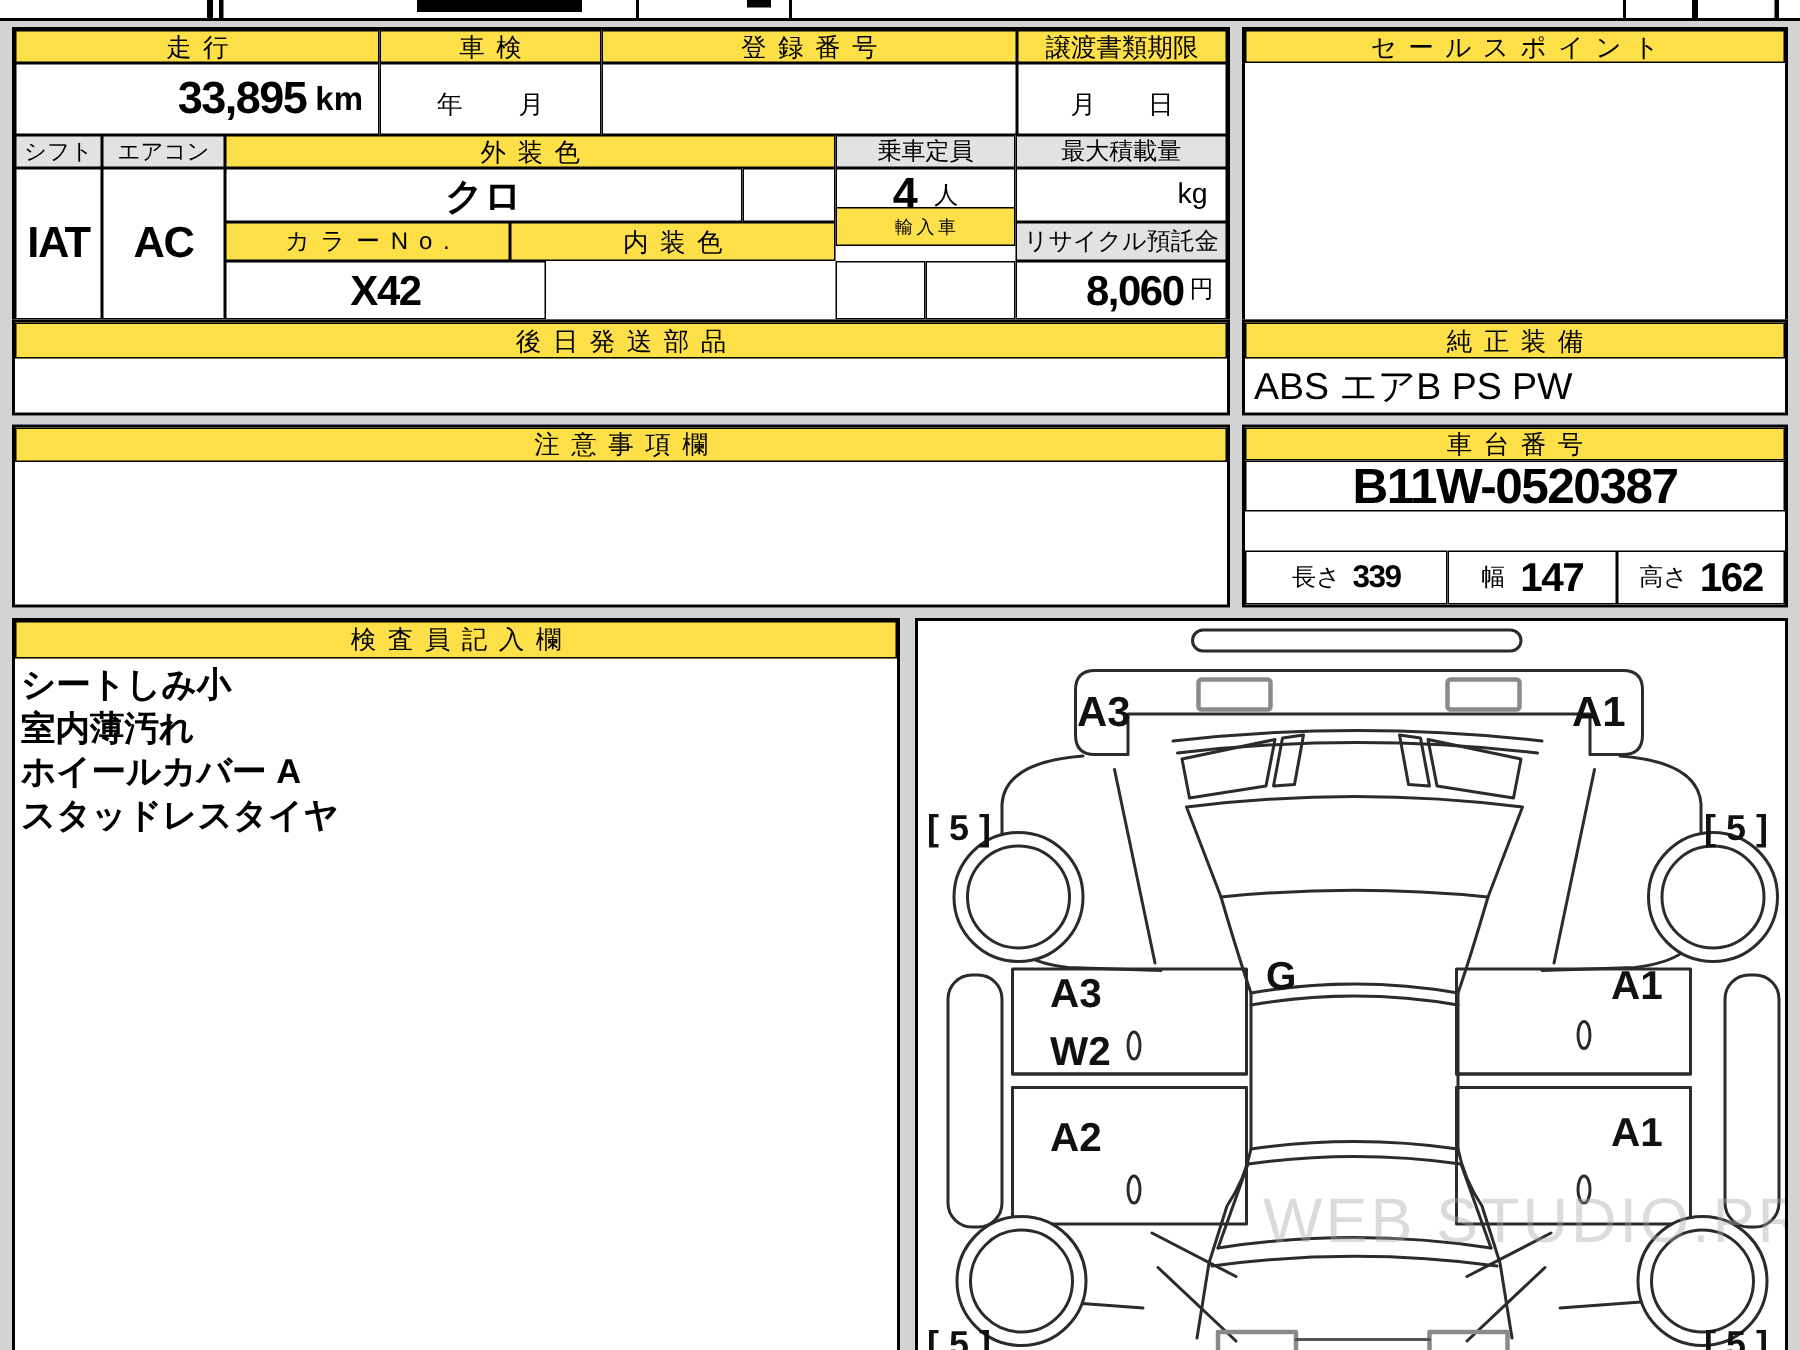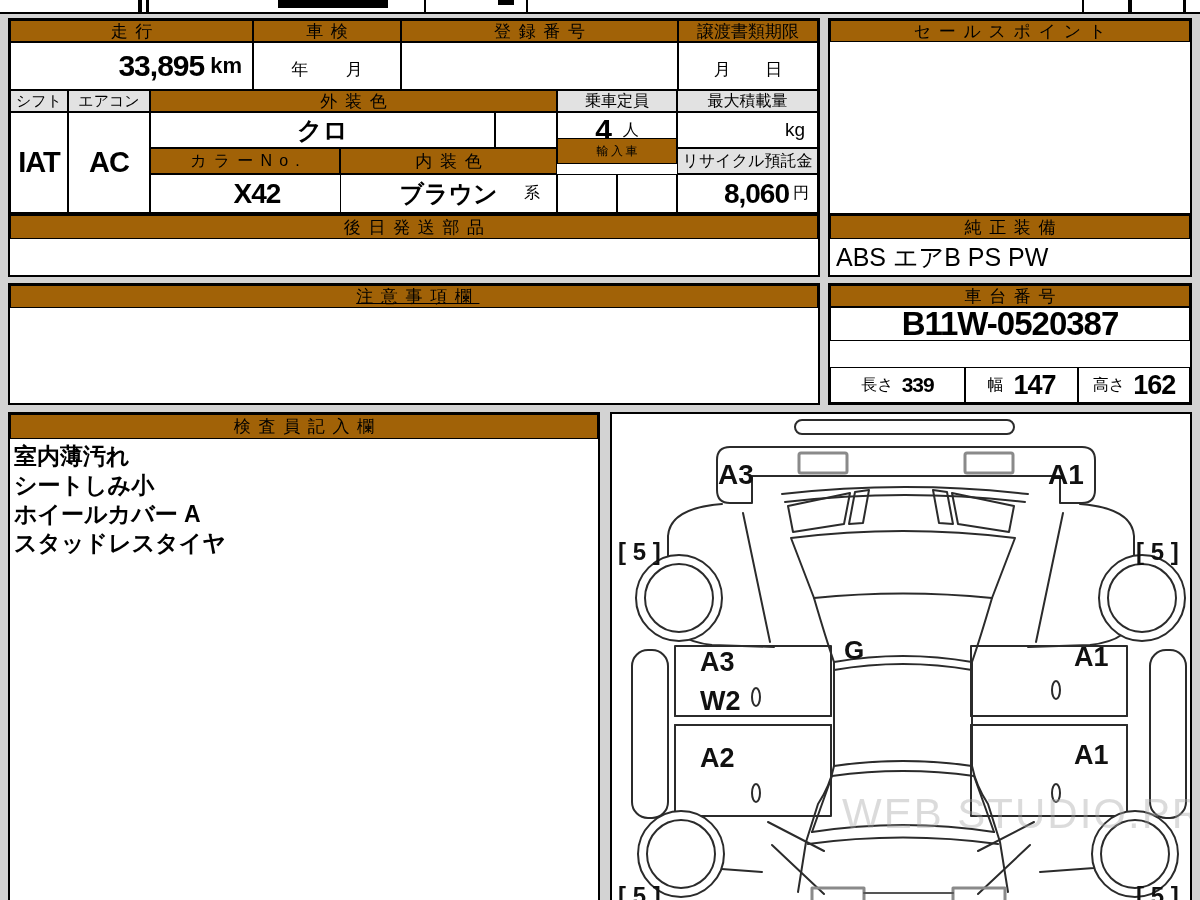--- a/index.html
+++ b/index.html
@@ -6,21 +6,21 @@
   #stage{
     position:relative;width:1200px;height:900px;overflow:hidden;
     background:#d3d3d3;color:#000;
     font-family:"Liberation Sans","DejaVu Sans",sans-serif;
   }
   .box{position:absolute;background:#fff;border:2px solid #000;box-sizing:border-box;}
   .cell{
     position:absolute;border:1px solid #000;background:#fff;box-sizing:border-box;
     display:flex;align-items:center;justify-content:center;overflow:hidden;white-space:nowrap;
   }
-  .hd{background:#a16207;font-size:17px;}
+  .hd{background:#fde047;font-size:17px;}
   .hd-s{background:#e2e2e2;font-size:15px;}
   .sp{letter-spacing:.45em;text-indent:.45em;}
   .sp2{letter-spacing:.2em;text-indent:.2em;}
   .num{font-weight:bold;letter-spacing:-1px;}
   .unit{font-weight:bold;margin-left:6px;}
   .tick{position:absolute;background:#000;}
   .noteln{font-weight:bold;font-size:23px;line-height:29px;white-space:nowrap;}
   svg text{font-family:"Liberation Sans","DejaVu Sans",sans-serif;}
 </style>
 </head>
@@ -112,24 +112,20 @@
     <div class="cell hd sp2" style="left:547px;top:118px;width:120px;height:26px;font-size:12px;">
         <span>輸入車</span>
       </div>
     <div class="cell hd-s" style="left:667px;top:128px;width:141px;height:26px;font-size:16px;">
         <span>リサイクル預託金</span>
       </div>
 
     <div class="cell" style="left:140px;top:154px;width:214px;height:39px;">
         <span class="num" style="font-size:28px;">X42</span>
       </div>
-    <div class="cell" style="left:330px;top:154px;width:217px;height:39px;">
-      <span class="num" style="font-size:24px;letter-spacing:0;">ブラウン</span>
-      <span style="position:absolute;right:16px;font-size:16px;">系</span>
-    </div>
     <div class="cell" style="left:547px;top:154px;width:60px;height:39px;"></div>
     <div class="cell" style="left:607px;top:154px;width:60px;height:39px;"></div>
     <div class="cell" style="left:667px;top:154px;width:141px;height:39px;justify-content:flex-end;padding-right:8px;">
       <span class="num" style="font-size:28px;">8,060</span>
       <span style="font-size:16px;margin-left:4px;">円</span>
     </div>
   </div>
 
   <div class="box" style="left:828px;top:18px;width:364px;height:197px;">
     <div class="cell hd sp" style="left:0;top:0;width:360px;height:22px;">
@@ -144,21 +140,21 @@
   </div>
 
   <div class="box" style="left:828px;top:213px;width:364px;height:64px;">
     <div class="cell hd sp" style="left:0;top:0;width:360px;height:24px;">
         <span>純正装備</span>
       </div>
     <div style="position:absolute;left:6px;top:26px;font-weight:normal;font-size:25px;white-space:nowrap;">ABS エアB PS PW</div>
   </div>
 
   <div class="box" style="left:8px;top:283px;width:812px;height:122px;">
-    <div class="cell hd sp" style="left:0;top:0;width:808px;height:23px;text-decoration:underline;">
+    <div class="cell hd sp" style="left:0;top:0;width:808px;height:23px;">
         <span>注意事項欄</span>
       </div>
   </div>
 
   <div class="box" style="left:828px;top:283px;width:364px;height:122px;">
     <div class="cell hd sp" style="left:0;top:0;width:360px;height:22px;">
         <span>車台番号</span>
       </div>
     <div class="cell" style="left:0;top:22px;width:360px;height:34px;">
       <span class="num" style="font-size:33px;">B11W-0520387</span>
@@ -175,22 +171,22 @@
       <span style="font-size:16px;">高さ</span>
         <span class="num" style="font-size:27px;">162</span>
     </div>
   </div>
 
   <div class="box" style="left:8px;top:412px;width:592px;height:492px;">
     <div class="cell hd sp" style="left:0;top:0;width:588px;height:25px;">
         <span>検査員記入欄</span>
       </div>
     <div style="position:absolute;left:4px;top:28px;">
+      <div class="noteln">シートしみ小</div>
       <div class="noteln">室内薄汚れ</div>
-      <div class="noteln">シートしみ小</div>
       <div class="noteln">ホイールカバー A</div>
       <div class="noteln">スタッドレスタイヤ</div>
     </div>
   </div>
 
   <div class="box" style="left:610px;top:412px;width:582px;height:492px;">
     <svg width="578" height="488" viewBox="0 0 578 488">
       <g stroke="#2b2b2b" stroke-width="2" fill="none" stroke-linejoin="round" stroke-linecap="round">
 
         <rect x="183" y="6" width="219" height="14" rx="7"></rect>

